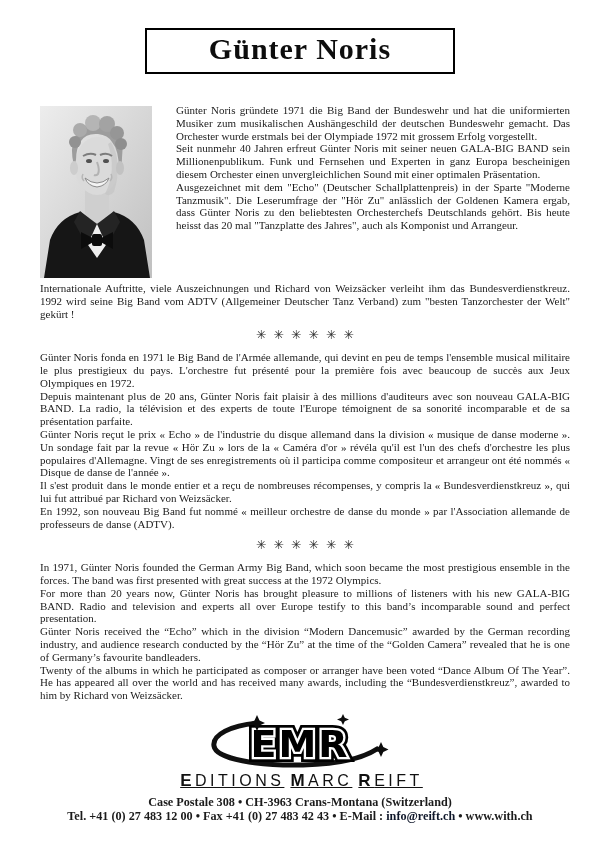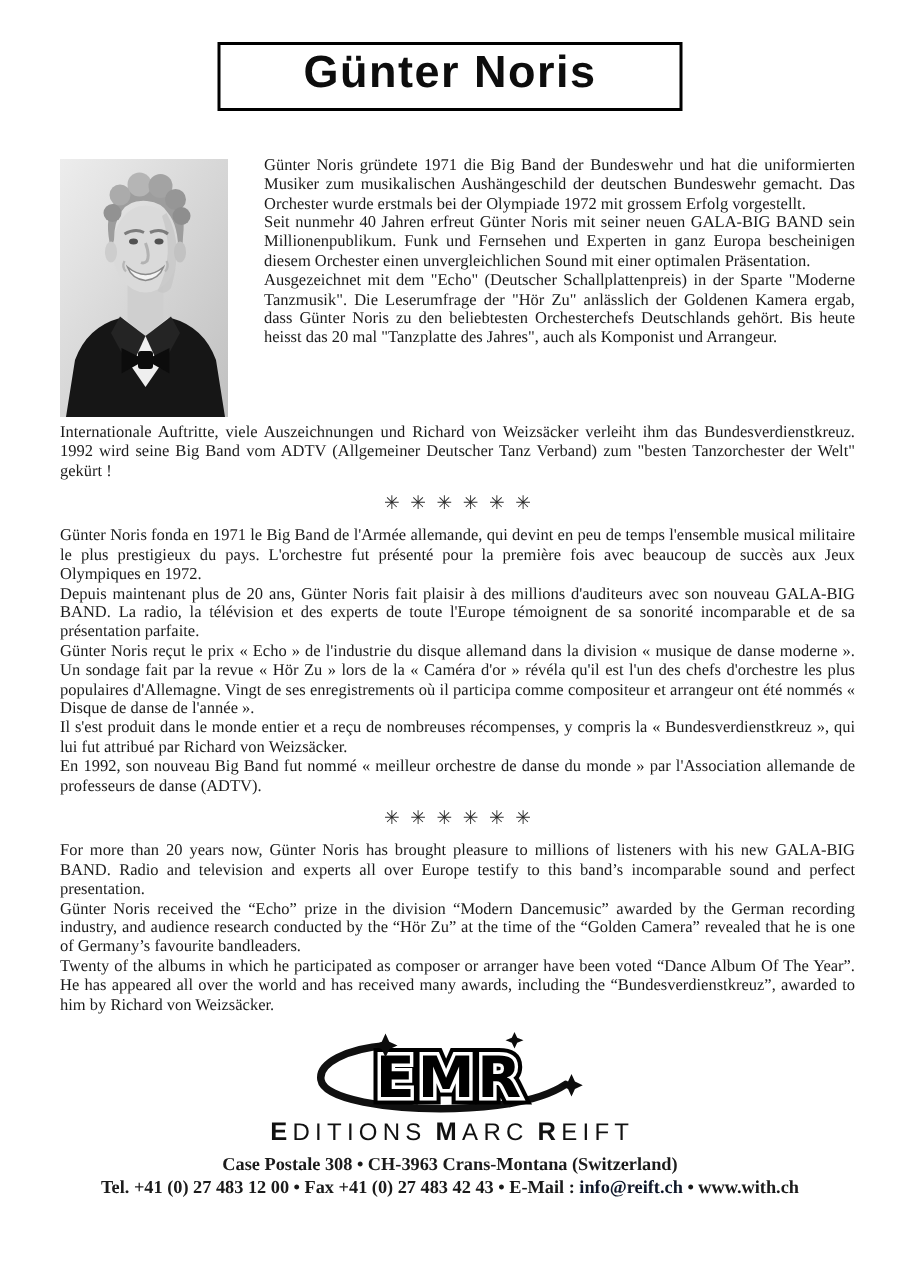--- a/index.html
+++ b/index.html
@@ -6,21 +6,21 @@
   body {
     width:600px; height:849px; overflow:hidden;
     background:#ffffff; color:#1b1b1b;
     font-family:"Liberation Serif", serif;
   }
   .title-box {
     width:306px; margin:28px auto 0; border:2px solid #000;
     text-align:center; padding:2px 0 6px; background:#fff;
   }
   .title-box h1 {
-    margin:0; font-family:Liberation Sans, sans-serif; font-weight:bold;
+    margin:0; font-family:Liberation Serif, serif; font-weight:bold;
     font-size:30px; letter-spacing:1px; color:#0d0d0d;
   }
   .content {
     margin:30px 30px 0 40px;
     font-size:11px; line-height:12.8px; text-align:justify;
   }
   .content p { margin:0; }
   .photo {
     float:left; width:112px; height:172px; margin:2px 24px 4px 0;
     display:block;
@@ -29,20 +29,21 @@
   .sep {
     clear:both; text-align:center; font-size:12.5px; letter-spacing:7px;
     padding-left:7px; color:#2d2d2d; margin:9px 0;
   }
   .footer { text-align:center; margin-top:12px; }
   .emr-logo { display:block; margin:0 auto; }
   .publisher {
     font-family:"Liberation Sans", sans-serif; font-size:16px;
     letter-spacing:3.5px; padding-left:3px; color:#111; margin-top:1px;
     white-space:nowrap;
+    text-decoration:underline;
   }
   .publisher .initial { font-weight:700; font-size:17px; }
   .publisher .rest { font-weight:400; }
   .publisher .wordgap { display:inline-block; width:6px; }
   .address { font-weight:bold; font-size:12.2px; line-height:14.5px; margin-top:4px; }
   .email-link { color:#0f172a; cursor:pointer; }
 </style>
 </head>
 <body>
 
@@ -109,22 +110,23 @@
   <div class="sep">✳✳✳✳✳✳</div>
 
   <p>Günter Noris fonda en 1971 le Big Band de l'Armée allemande, qui devint en peu de temps l'ensemble musical militaire le plus prestigieux du pays. L'orchestre fut présenté pour la première fois avec beaucoup de succès aux Jeux Olympiques en 1972.</p>
   <p>Depuis maintenant plus de 20 ans, Günter Noris fait plaisir à des millions d'auditeurs avec son nouveau GALA-BIG BAND. La radio, la télévision et des experts de toute l'Europe témoignent de sa sonorité incomparable et de sa présentation parfaite.</p>
   <p>Günter Noris reçut le prix « Echo » de l'industrie du disque allemand dans la division « musique de danse moderne ». Un sondage fait par la revue « Hör Zu » lors de la « Caméra d'or » révéla qu'il est l'un des chefs d'orchestre les plus populaires d'Allemagne. Vingt de ses enregistrements où il participa comme compositeur et arrangeur ont été nommés « Disque de danse de l'année ».</p>
   <p>Il s'est produit dans le monde entier et a reçu de nombreuses récompenses, y compris la « Bundesverdienstkreuz », qui lui fut attribué par Richard von Weizsäcker.</p>
   <p>En 1992, son nouveau Big Band fut nommé « meilleur orchestre de danse du monde » par l'Association allemande de professeurs de danse (ADTV).</p>
 
   <div class="sep">✳✳✳✳✳✳</div>
 
+  <p>In 1971, Günter Noris founded the German Army Big Band, which soon became the most prestigious ensemble in the forces. The band was first presented with great success at the 1972 Olympics.</p>
   <p>For more than 20 years now, Günter Noris has brought pleasure to millions of listeners with his new GALA-BIG BAND. Radio and television and experts all over Europe testify to this band’s incomparable sound and perfect presentation.</p>
-  <p>Günter Noris received the “Echo” prize in the division “Modern Dancemusic” awarded by the German recording industry, and audience research conducted by the “Hör Zu” at the time of the “Golden Camera” revealed that he is one of Germany’s favourite bandleaders.</p>
+  <p>Günter Noris received the “Echo” which in the division “Modern Dancemusic” awarded by the German recording industry, and audience research conducted by the “Hör Zu” at the time of the “Golden Camera” revealed that he is one of Germany’s favourite bandleaders.</p>
   <p>Twenty of the albums in which he participated as composer or arranger have been voted “Dance Album Of The Year”. He has appeared all over the world and has received many awards, including the “Bundesverdienstkreuz”, awarded to him by Richard von Weizsäcker.</p>
 </div>
 
 <div class="footer">
 
   <svg class="emr-logo" width="195" height="56" viewBox="0 0 195 56" xmlns="http://www.w3.org/2000/svg" aria-hidden="true">
 
     <path d="M 55 9 C 28 11, 9 21, 11 32 C 13 45, 55 52, 100 51 C 133 50, 159 45, 174 35" fill="none" stroke="#101010" stroke-width="5" stroke-linecap="round"></path>
 
     <text x="97" y="43" text-anchor="middle" font-family="DejaVu Sans, sans-serif" font-size="38" font-weight="bold" letter-spacing="2" fill="#000" stroke="#000" stroke-width="10">EMR</text>

